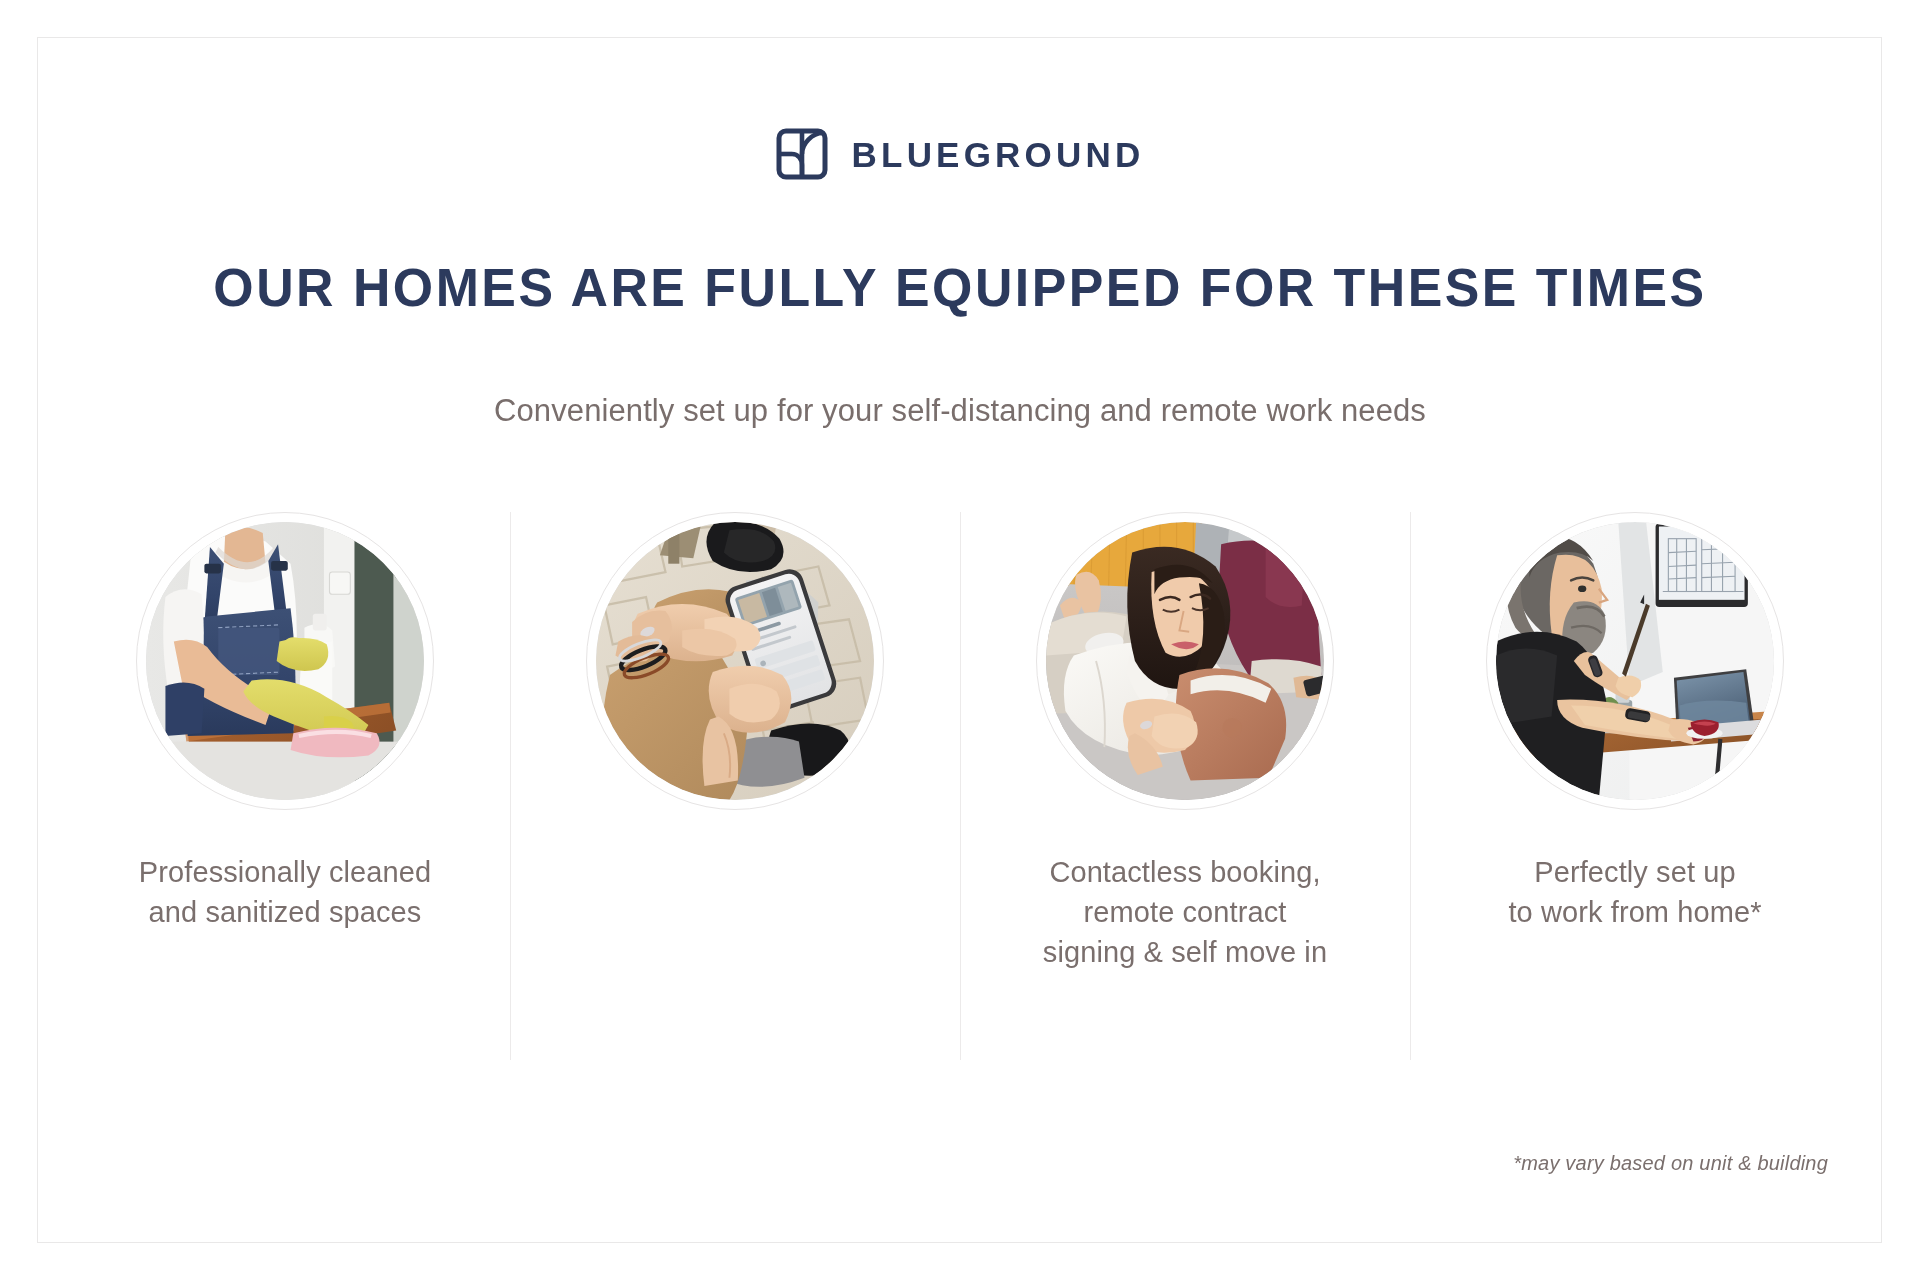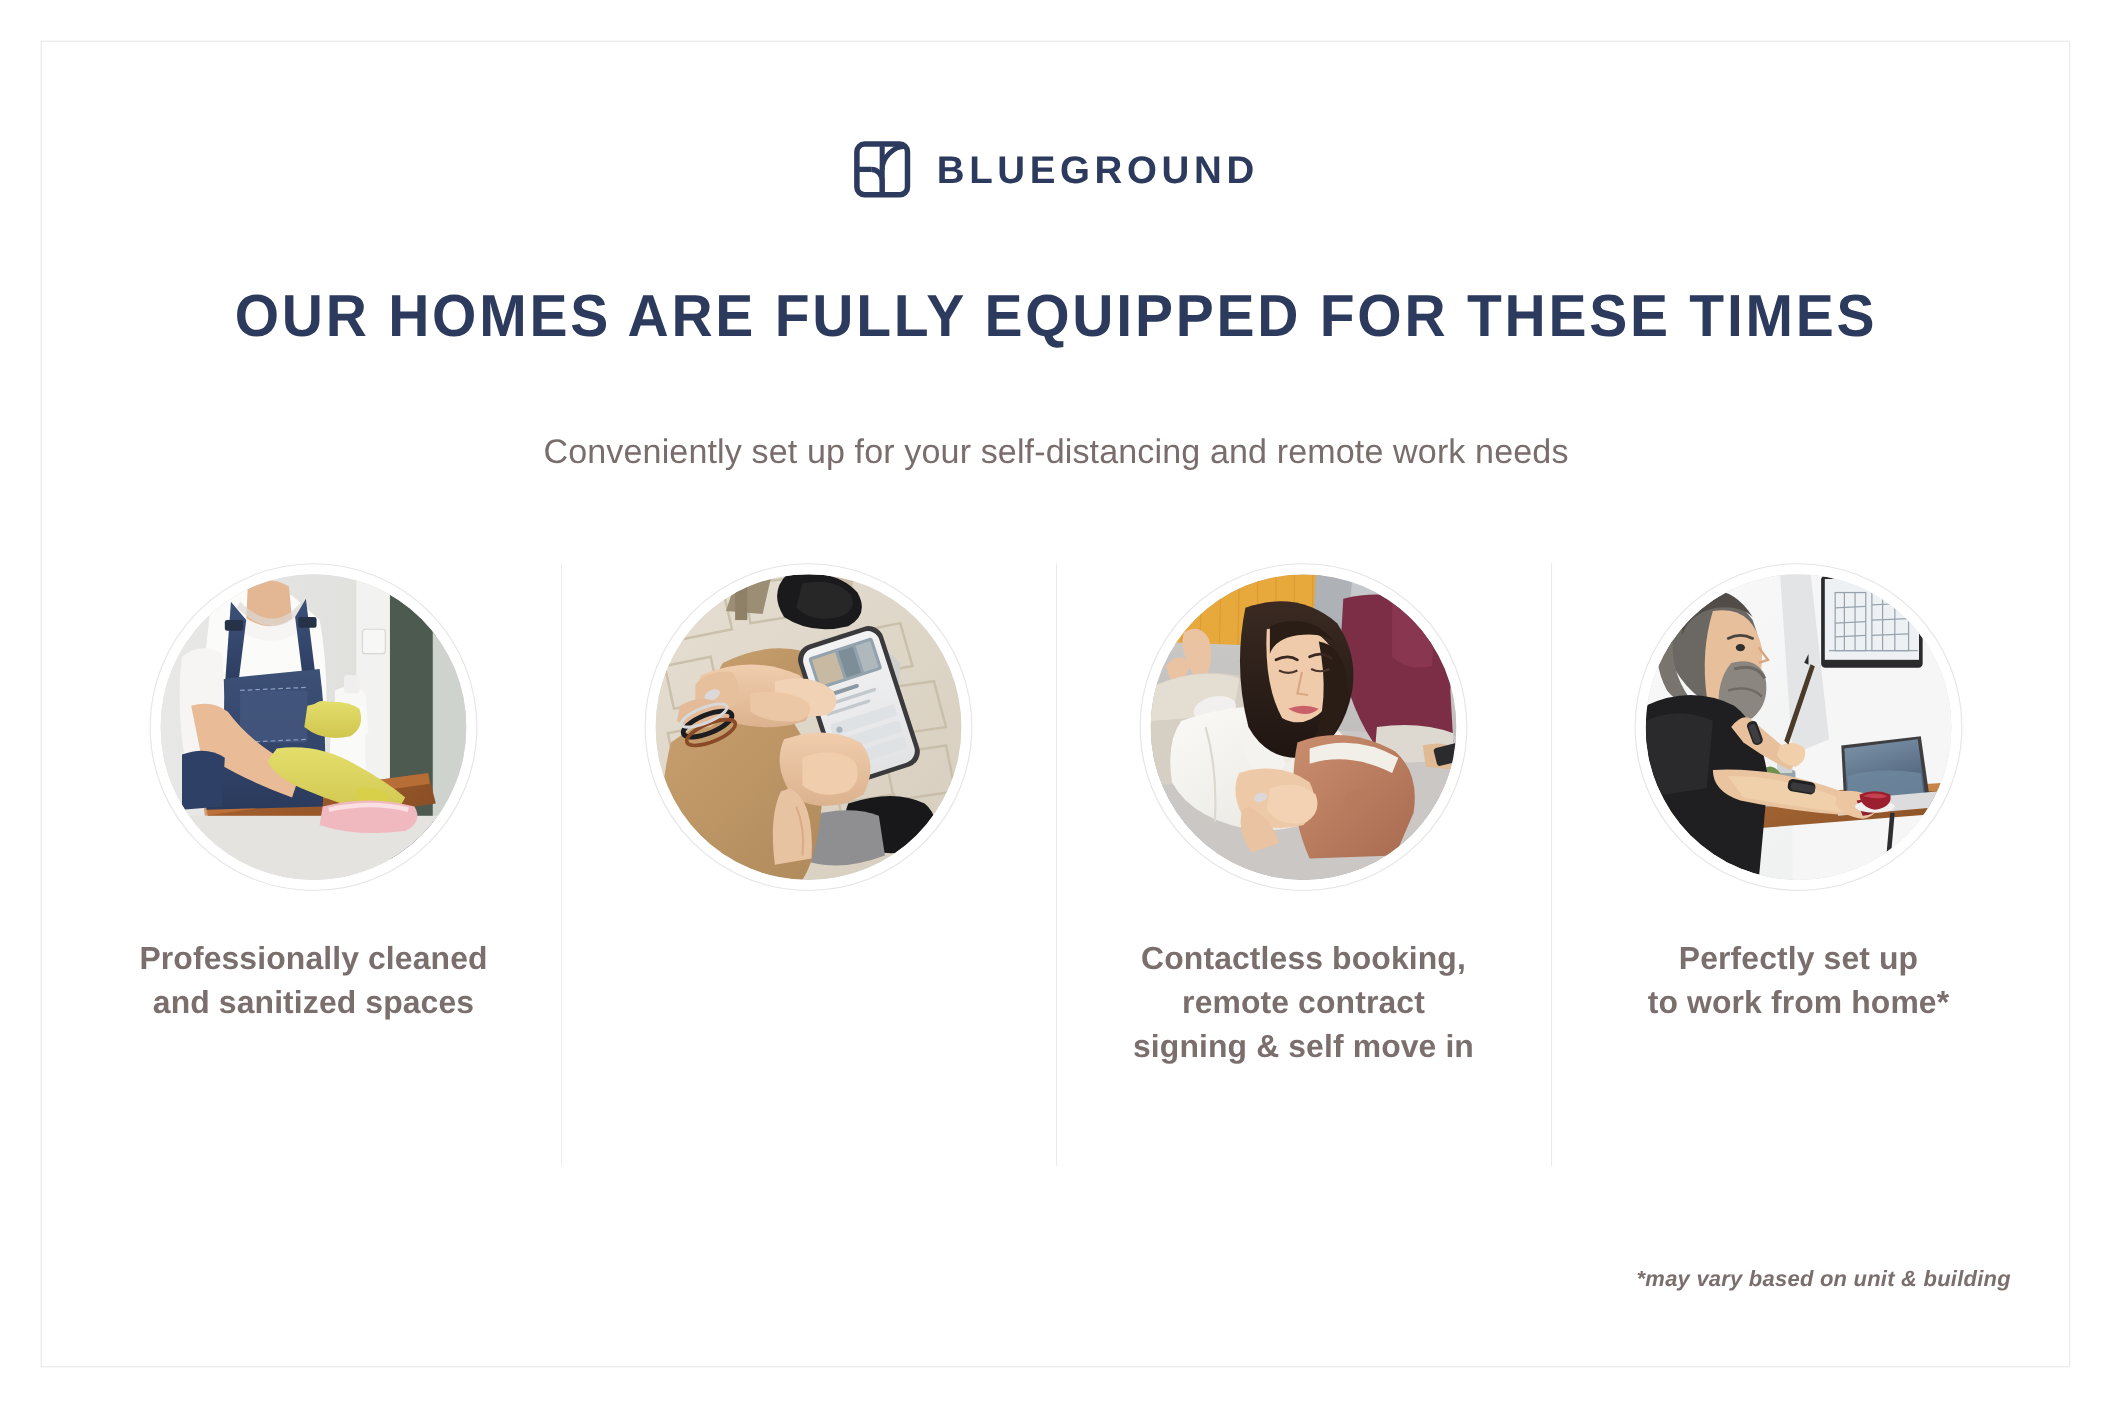--- a/index.html
+++ b/index.html
@@ -104,33 +104,33 @@
     border-radius:50%;
     overflow:hidden;
     display:block;
     background:#ddd;
   }
   .photo svg { display:block; width:100%; height:100%; }
   .caption {
     margin-top:42px;
     text-align:center;
     font-size:29px;
-    font-weight:700;
+    font-weight:400;
     color:#7a6f6d;
     line-height:1.38;
     letter-spacing:0.1px;
     white-space:pre-line;
   }
   
   #footnote {
     position:absolute;
     right:92px; top:1152px;
     font-size:20px;
     font-style:italic;
-    font-weight:700;
+    font-weight:400;
     color:#7a6f6d;
     letter-spacing:0.2px;
     text-align:right;
   }
 </style>
 </head>
 <body>
 
 <div id="page">
 

